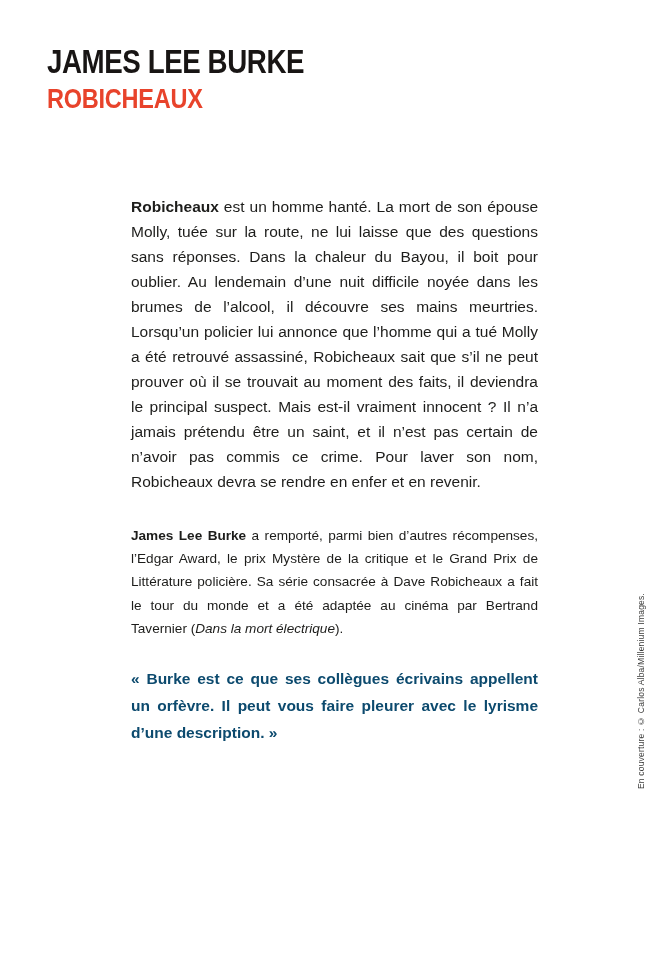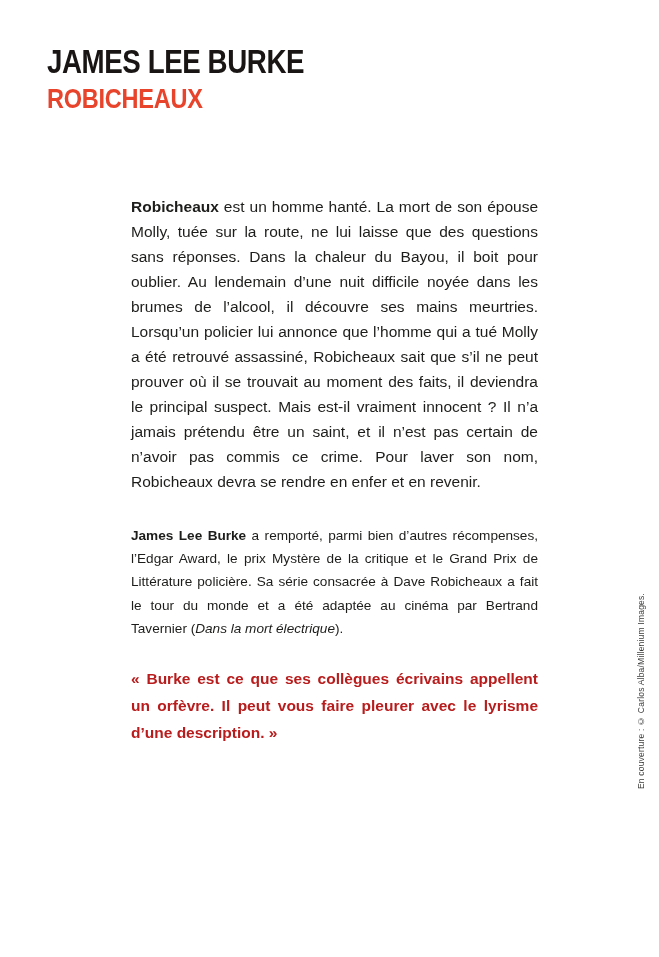--- a/index.html
+++ b/index.html
@@ -21,21 +21,21 @@
   }
   .subtitle{font-size:13px;line-height:16px;margin-top:10px;color:#1d1d1b;white-space:nowrap;}
   
   .bodycol{position:absolute;left:131px;top:194px;width:407px;}
   .synopsis{font-size:15.5px;line-height:25px;text-align:justify;margin:0;}
   .synopsis b{font-weight:bold;}
   .bio{font-size:13.6px;line-height:23.2px;text-align:justify;margin:30px 0 0 0;}
   .bio b{font-weight:bold;}
   .bio em{font-style:italic;}
   .quote{
-    font-size:15.5px;line-height:27px;font-weight:bold;color:#b91c1c;
+    font-size:15.5px;line-height:27px;font-weight:bold;color:#0c4a6e;
     text-align:justify;margin:25px 0 0 0;
   }
   .attribution{
     font-size:15.5px;font-weight:bold;font-style:italic;color:#181514;
     text-align:right;margin-top:14px;
   }
   
   .barcode{position:absolute;left:55px;top:900px;width:130px;}
   .bc-bars{display:flex;align-items:flex-start;height:48px;}
   .bc-mod{width:1.25px;height:38px;background:transparent;}

